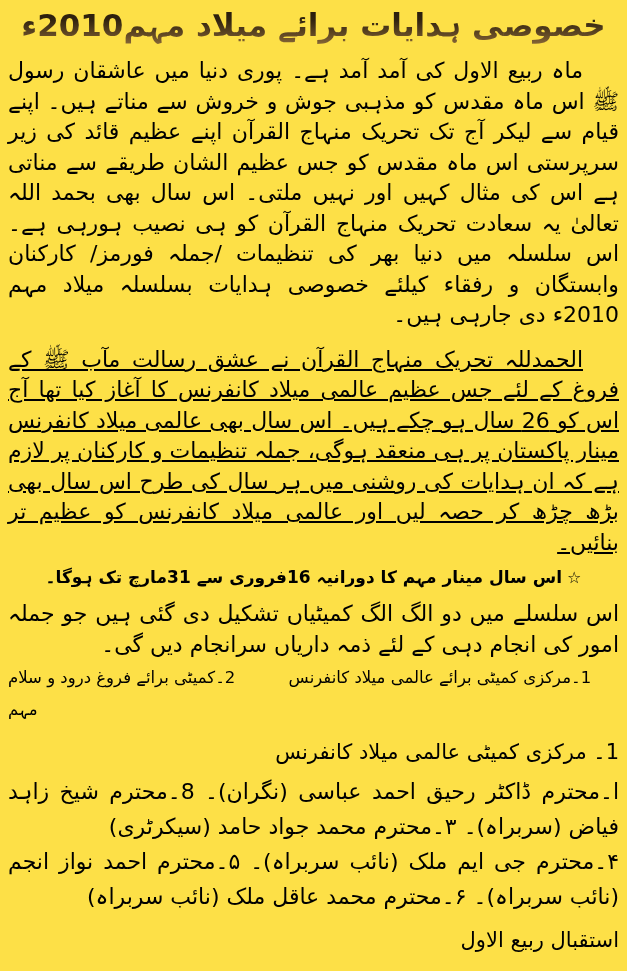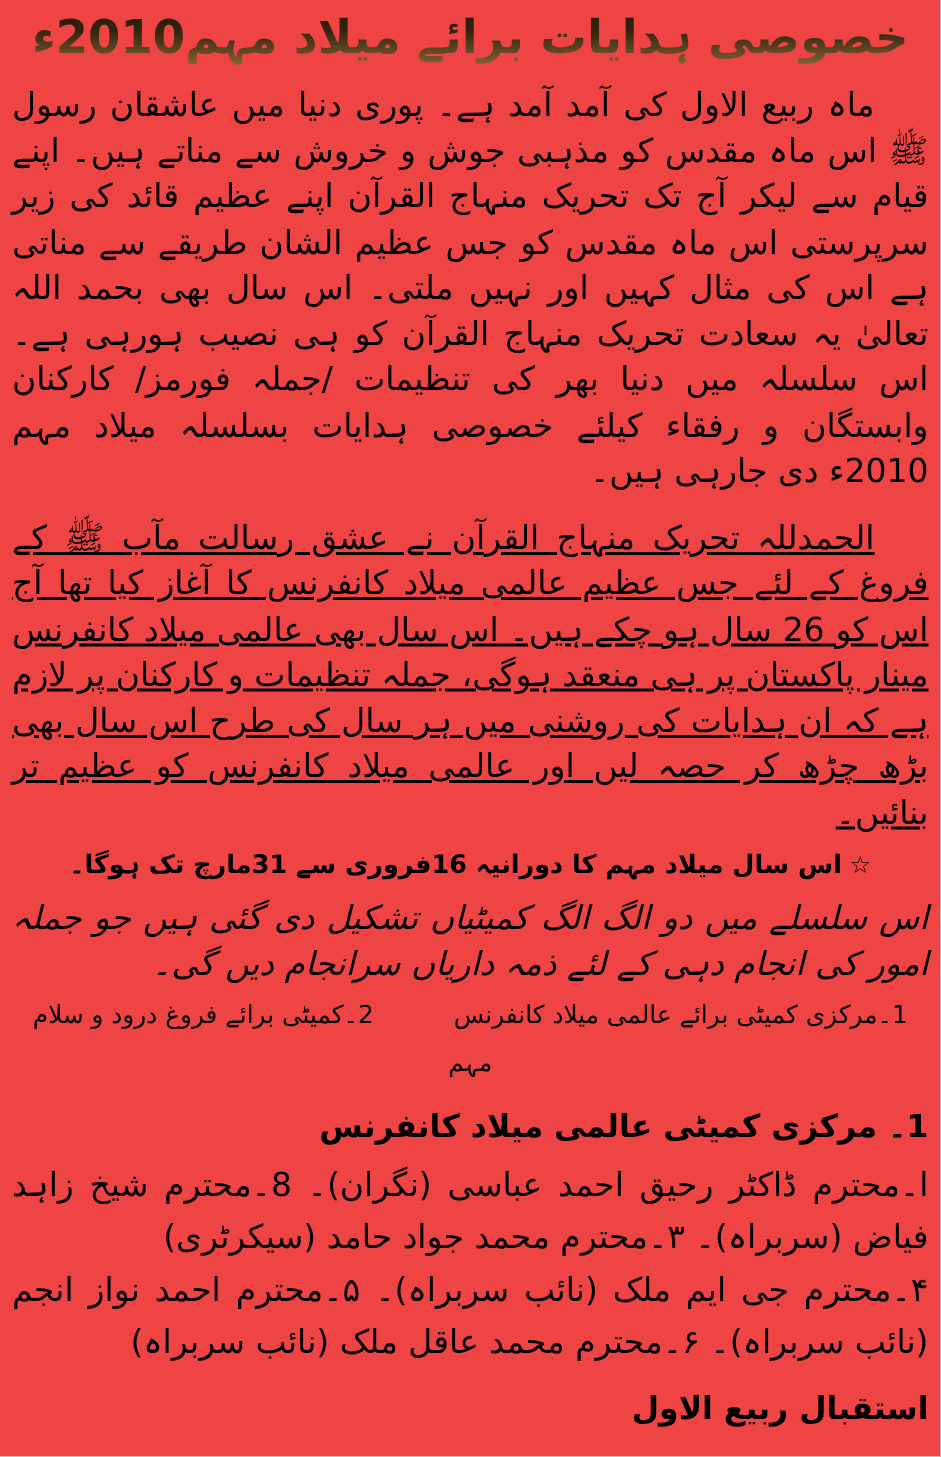--- a/index.html
+++ b/index.html
@@ -8,21 +8,21 @@
     background: #ffffff;
   }
   .page {
     position: relative;
     width: 627px;
     height: 971px;
     box-sizing: border-box;
     padding: 2px 8px 0 8px;
     overflow: hidden;
     direction: rtl;
-    background: #ef4444;
+    background: #fde047;
     color: #000000;
     font-family: "DejaVu Sans", "Liberation Sans", sans-serif;
   }
   .title {
     margin: 0 0 8px 0;
     text-align: center;
     font-size: 31px;
     line-height: 46px;
     font-weight: bold;
     letter-spacing: 0.5px;
@@ -47,50 +47,50 @@
   .p1 { margin-bottom: 14px; }
   .p2 { margin-bottom: 4px; text-decoration: underline; }
   .duration-line {
     margin: 4px 0 6px 0;
     text-align: center;
     font-weight: bold;
     font-size: 17px;
     line-height: 30px;
   }
   .duration-line .star { font-size: 16px; margin-left: 5px; font-weight: normal; }
-  .committees-intro { margin: 0; font-style: italic; }
+  .committees-intro { margin: 0; }
   .committee-line {
     margin: 2px 0 6px 0;
-    text-align: center;
+    text-align: left;
     font-size: 16.5px;
     line-height: 32px;
   }
   .committee-line .committee-item:first-child { margin-left: 48px; }
   .section-heading {
     margin: 8px 0 4px 0;
     text-align: right;
     font-size: 21px;
     line-height: 36px;
-    font-weight: bold;
+    font-weight: normal;
   }
   .members { line-height: 35px; }
 </style>
 </head>
 <body>
 
 <div class="page">
 
   <h1 class="title">خصوصی ہدایات برائے میلاد مہم2010ء</h1>
 
   <p class="para indent p1">ماہ ربیع الاول کی آمد آمد ہے۔ پوری دنیا میں عاشقان رسول ﷺ اس ماہ مقدس کو مذہبی جوش و خروش سے مناتے ہیں۔ اپنے قیام سے لیکر آج تک تحریک منہاج القرآن اپنے عظیم قائد کی زیر سرپرستی اس ماہ مقدس کو جس عظیم الشان طریقے سے مناتی ہے اس کی مثال کہیں اور نہیں ملتی۔ اس سال بھی بحمد اللہ تعالیٰ یہ سعادت تحریک منہاج القرآن کو ہی نصیب ہورہی ہے۔ اس سلسلہ میں دنیا بھر کی تنظیمات /جملہ فورمز/ کارکنان وابستگان و رفقاء کیلئے خصوصی ہدایات بسلسلہ میلاد مہم 2010ء دی جارہی ہیں۔</p>
 
   <p class="para indent p2">الحمدللہ تحریک منہاج القرآن نے عشق رسالت مآب ﷺ کے فروغ کے لئے جس عظیم عالمی میلاد کانفرنس کا آغاز کیا تھا آج اس کو 26 سال ہو چکے ہیں۔ اس سال بھی عالمی میلاد کانفرنس مینار پاکستان پر ہی منعقد ہوگی، جملہ تنظیمات و کارکنان پر لازم ہے کہ ان ہدایات کی روشنی میں ہر سال کی طرح اس سال بھی بڑھ چڑھ کر حصہ لیں اور عالمی میلاد کانفرنس کو عظیم تر بنائیں۔</p>
 
   <div class="duration-line">
-    <span class="star">☆</span><span>اس سال میلاد مہم کا دورانیہ 16فروری سے 31مارچ تک ہوگا۔</span>
+    <span class="star">☆</span><span>اس سال مینار مہم کا دورانیہ 16فروری سے 31مارچ تک ہوگا۔</span>
   </div>
 
   <p class="para committees-intro">اس سلسلے میں دو الگ الگ کمیٹیاں تشکیل دی گئی ہیں جو جملہ امور کی انجام دہی کے لئے ذمہ داریاں سرانجام دیں گی۔</p>
 
   <div class="committee-line">
     <span class="committee-item">1۔مرکزی کمیٹی برائے عالمی میلاد کانفرنس</span>
     <span class="committee-item">2۔کمیٹی برائے فروغ درود و سلام مہم</span>
   </div>
 
   <h2 class="section-heading">1۔ مرکزی کمیٹی عالمی میلاد کانفرنس</h2>

